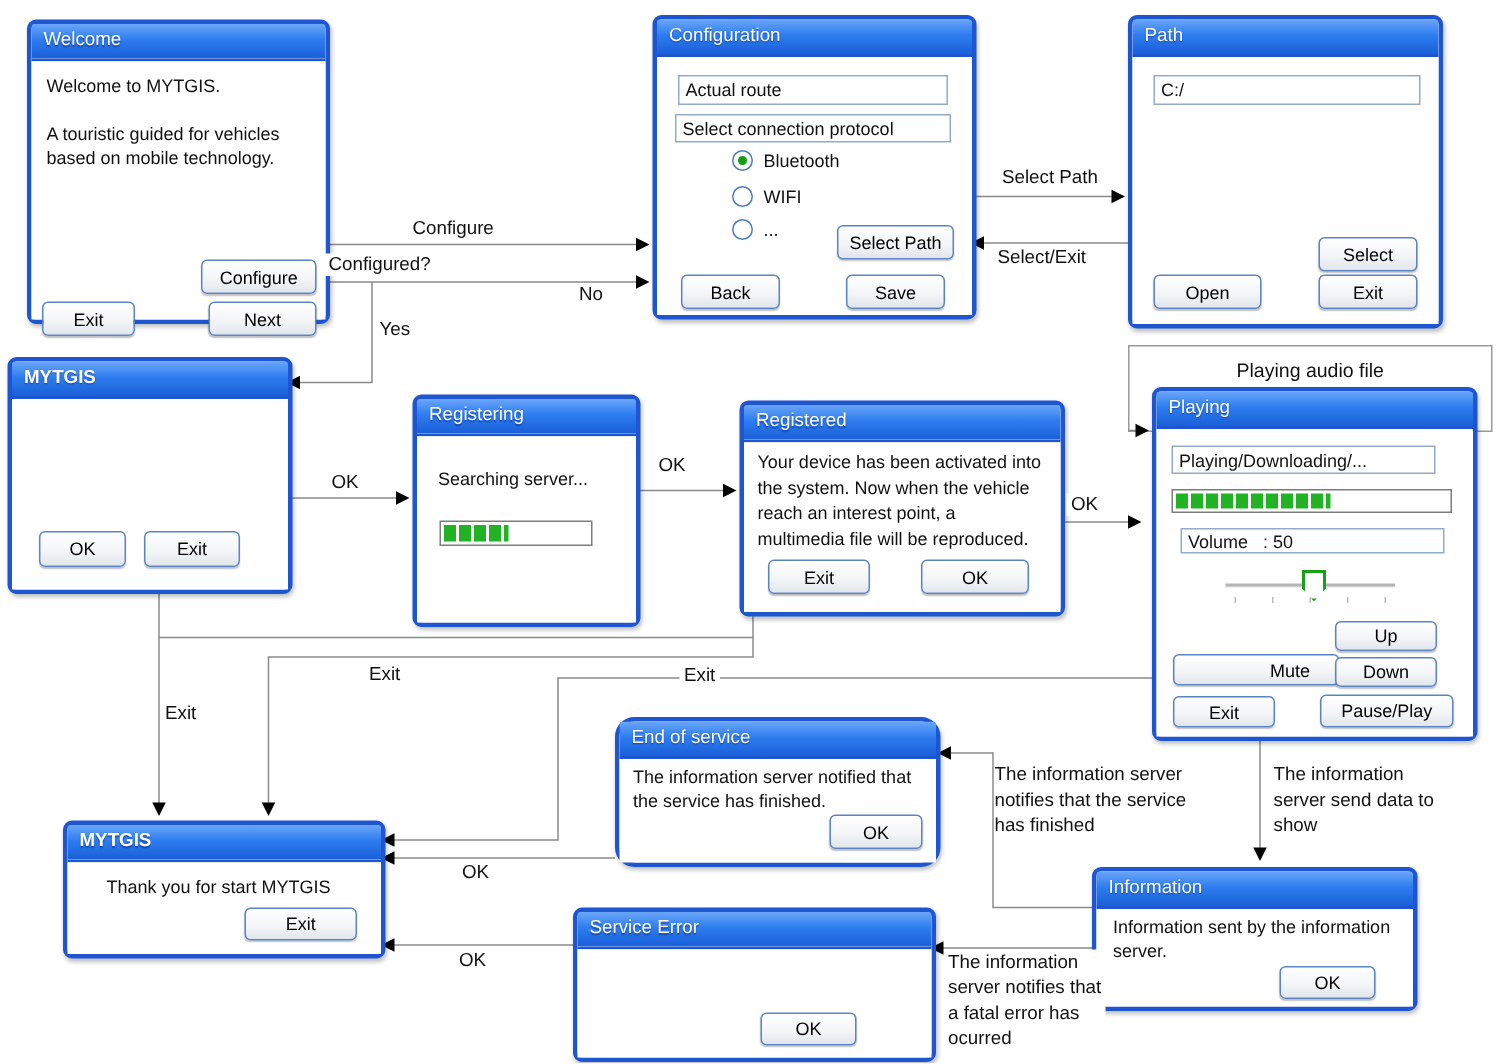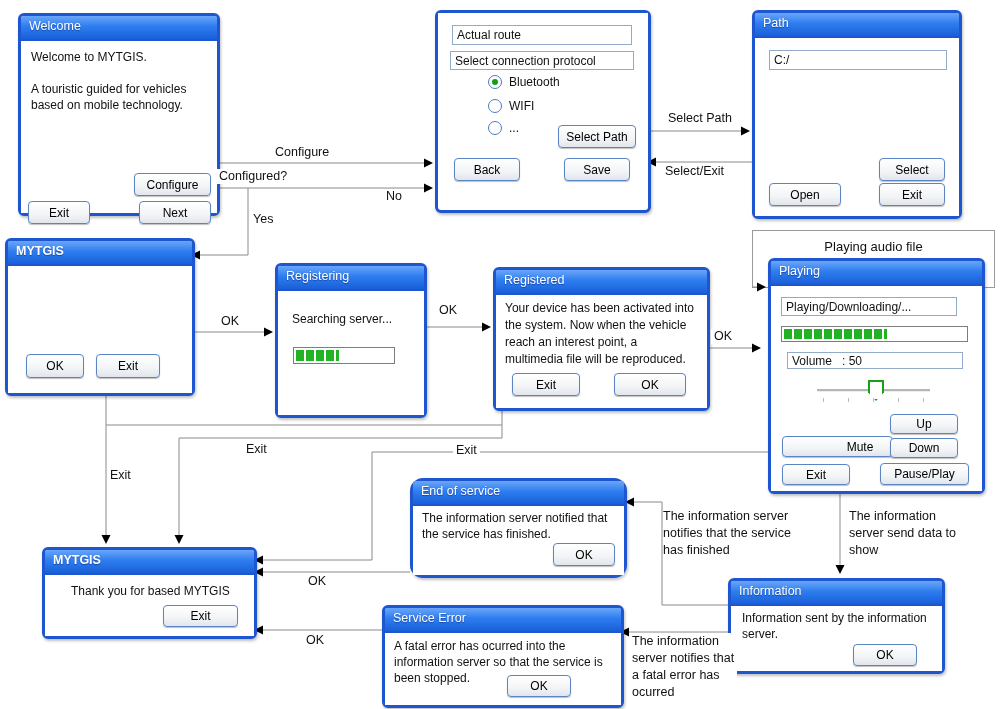--- a/index.html
+++ b/index.html
@@ -112,20 +112,23 @@
     <div class="body">
       <div class="txt" style="left:10px;top:8px;width:172px;">Welcome to MYTGIS.</div>
       <div class="txt" style="left:10px;top:40px;width:170px;">A touristic guided for vehicles based on mobile technology.</div>
       <div class="btn" style="left:113px;top:132px;width:75px;height:21px;">Configure</div>
       <div class="btn" style="left:7px;top:160px;width:60px;height:21px;">Exit</div>
       <div class="btn" style="left:118px;top:160px;width:70px;height:21px;">Next</div>
     </div>
   </div>
 
   <div class="win" style="left:435px;top:10px;width:210px;height:197px;">
+    <div class="titlebar">
+      <span>Configuration</span>
+    </div>
     <div class="body">
       <div class="inp" style="left:14px;top:12px;width:170px;height:18px;">Actual route</div>
       <div class="inp" style="left:12px;top:38px;width:174px;height:17px;">Select connection protocol</div>
       <div class="radio-row" style="left:50px;top:62px;">
         <span class="radio sel"></span>
         <span>Bluetooth</span>
       </div>
       <div class="radio-row" style="left:50px;top:86px;">
         <span class="radio"></span>
         <span>WIFI</span>
@@ -218,31 +221,30 @@
       <div class="txt" style="left:9px;top:4px;width:196px;">The information server notified that the service has finished.</div>
       <div class="btn" style="left:140px;top:37px;width:60px;height:21px;">OK</div>
     </div>
   </div>
 
   <div class="win" style="left:42px;top:547px;width:209px;height:86px;">
     <div class="titlebar bold">
       <span>MYTGIS</span>
     </div>
     <div class="body">
-      <div class="txt" style="left:26px;top:8px;width:180px;">Thank you for based MYTGIS</div>
+      <div class="txt" style="left:26px;top:8px;width:180px;">Thank you for start MYTGIS</div>
       <div class="btn" style="left:118px;top:30px;width:73px;height:20px;">Exit</div>
     </div>
   </div>
 
   <div class="win" style="left:382px;top:605px;width:236px;height:97px;">
     <div class="titlebar">
       <span>Service Error</span>
     </div>
     <div class="body">
-      <div class="txt" style="left:9px;top:5px;width:220px;">A fatal error has ocurred into the information server so that the service is been stopped.</div>
       <div class="btn" style="left:122px;top:42px;width:62px;height:20px;">OK</div>
     </div>
   </div>
 
   <div class="win" style="left:728px;top:578px;width:211px;height:90px;">
     <div class="titlebar">
       <span>Information</span>
     </div>
     <div class="body">
       <div class="txt" style="left:11px;top:4px;width:186px;">Information sent by the information server.</div>

